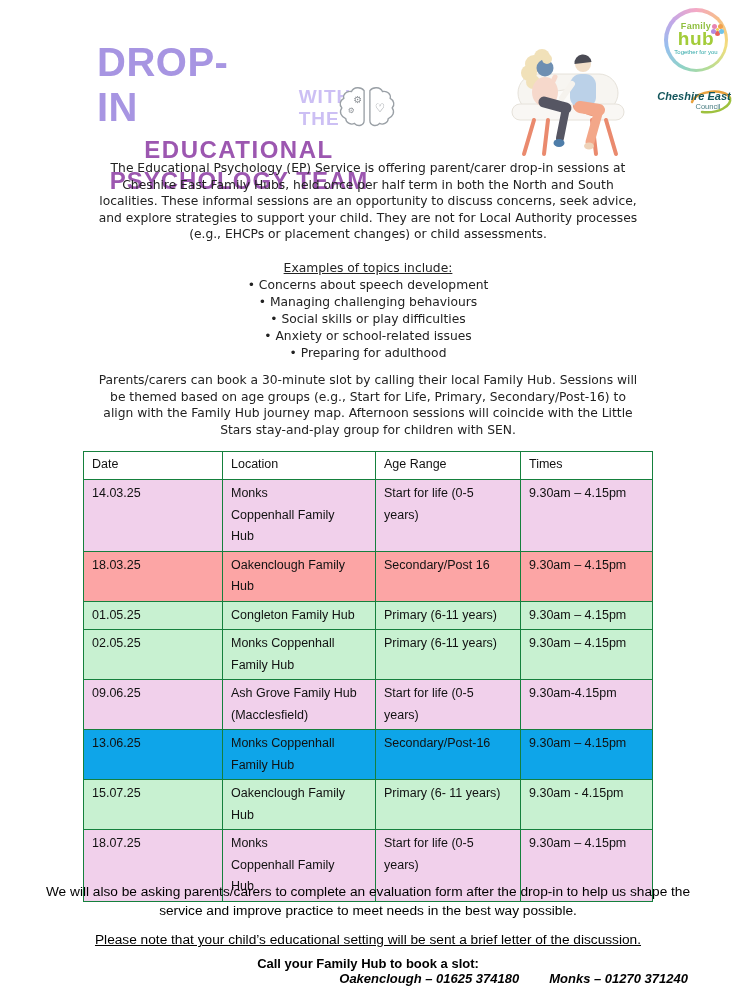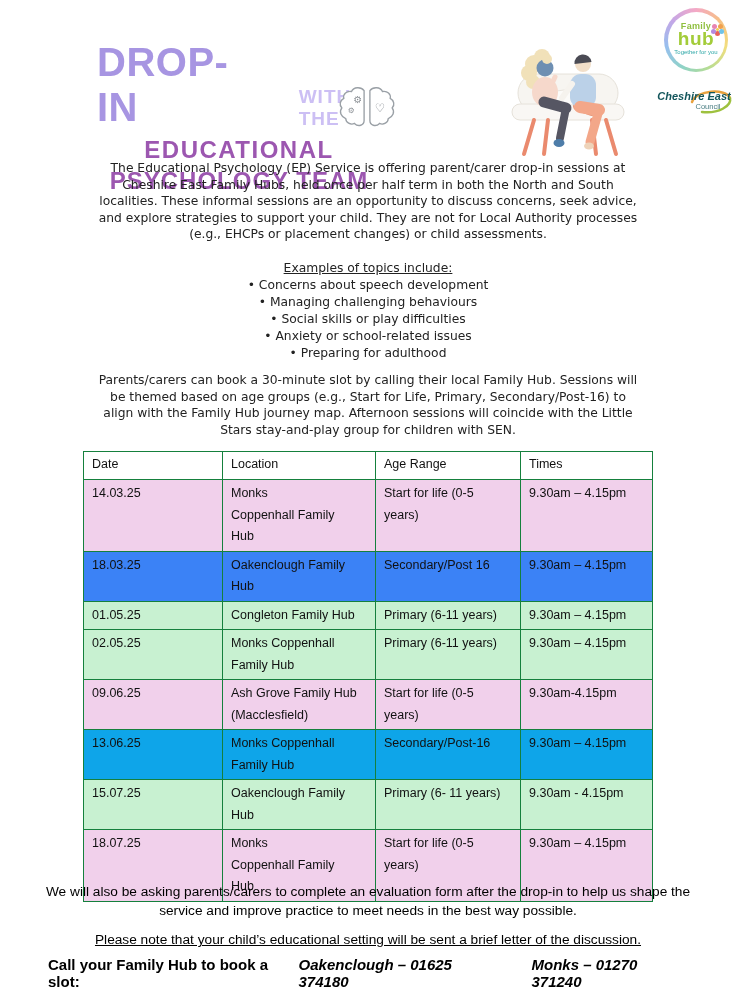--- a/index.html
+++ b/index.html
@@ -80,21 +80,21 @@
   tbody tr:nth-child(6) { height:47px; }
   tbody tr:nth-child(7) { height:48px; }
   tbody tr:nth-child(8) { height:68px; }
 
   
   .eval-text { position:absolute; left:28px; top:882px; width:680px; text-align:center;
                font-size:13.7px; line-height:19px; color:#000; }
   .note-text { position:absolute; left:0; top:932px; width:736px; text-align:center;
                font-size:13.7px; color:#000; text-decoration:underline; }
   .call-line { position:absolute; left:48px; top:956px; width:640px; display:flex;
-               align-items:center; font-weight:700; font-size:15px; color:#000; }
+               align-items:center; font-weight:700; font-size:13px; color:#000;flex-direction:column; }
   .call-phones { margin-left:auto; display:flex; gap:30px;font-style:italic; }
 </style>
 </head>
 <body>
 
 <div class="title-block">
   <div class="title-line1">
     <span class="t-dropin">DROP-IN</span>
     <span class="t-withthe">WITH THE</span>
   </div>
@@ -197,21 +197,21 @@
     <tbody>
       <tr style="background-color: rgb(241, 208, 235);">
         <td class="cell-date">14.03.25</td>
         <td class="cell-loc">Monks
 Coppenhall Family
 Hub</td>
         <td class="cell-age">Start for life (0-5
 years)</td>
         <td class="cell-times">9.30am – 4.15pm</td>
       </tr>
-      <tr style="background-color: #3b82f6;">
+      <tr style="background-color: #fca5a5;">
         <td class="cell-date">18.03.25</td>
         <td class="cell-loc">Oakenclough Family
 Hub</td>
         <td class="cell-age">Secondary/Post 16</td>
         <td class="cell-times">9.30am – 4.15pm</td>
       </tr>
       <tr style="background-color: rgb(200, 241, 209);">
         <td class="cell-date">01.05.25</td>
         <td class="cell-loc">Congleton Family Hub</td>
         <td class="cell-age">Primary (6-11 years)</td>

